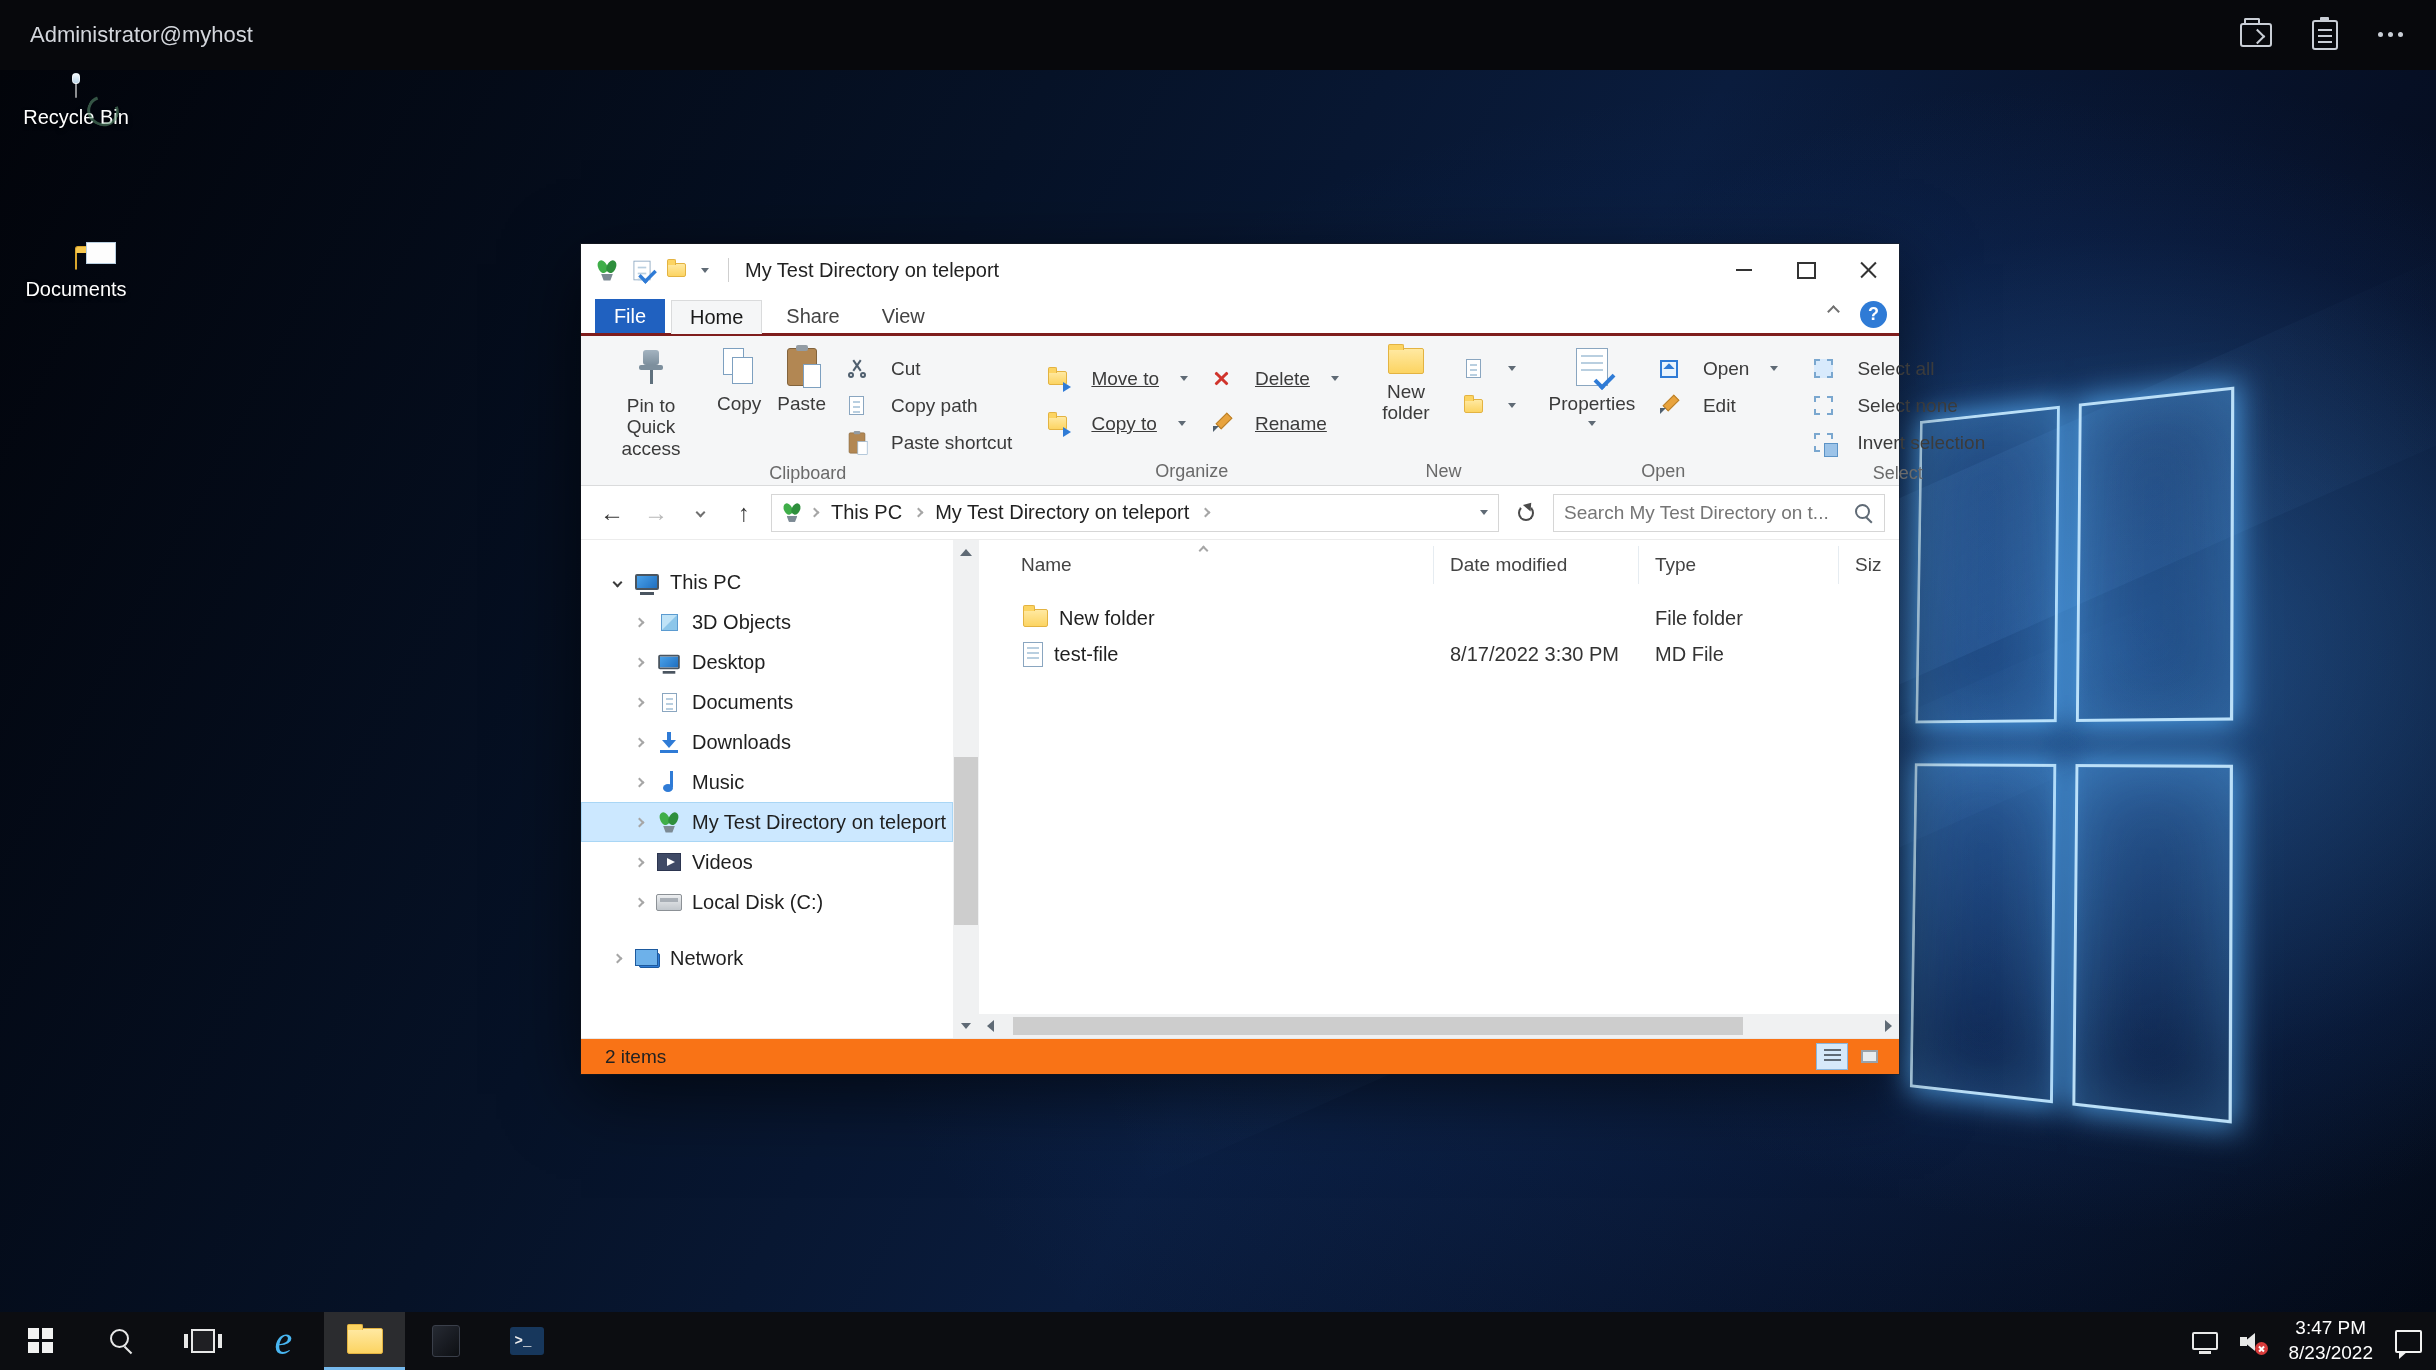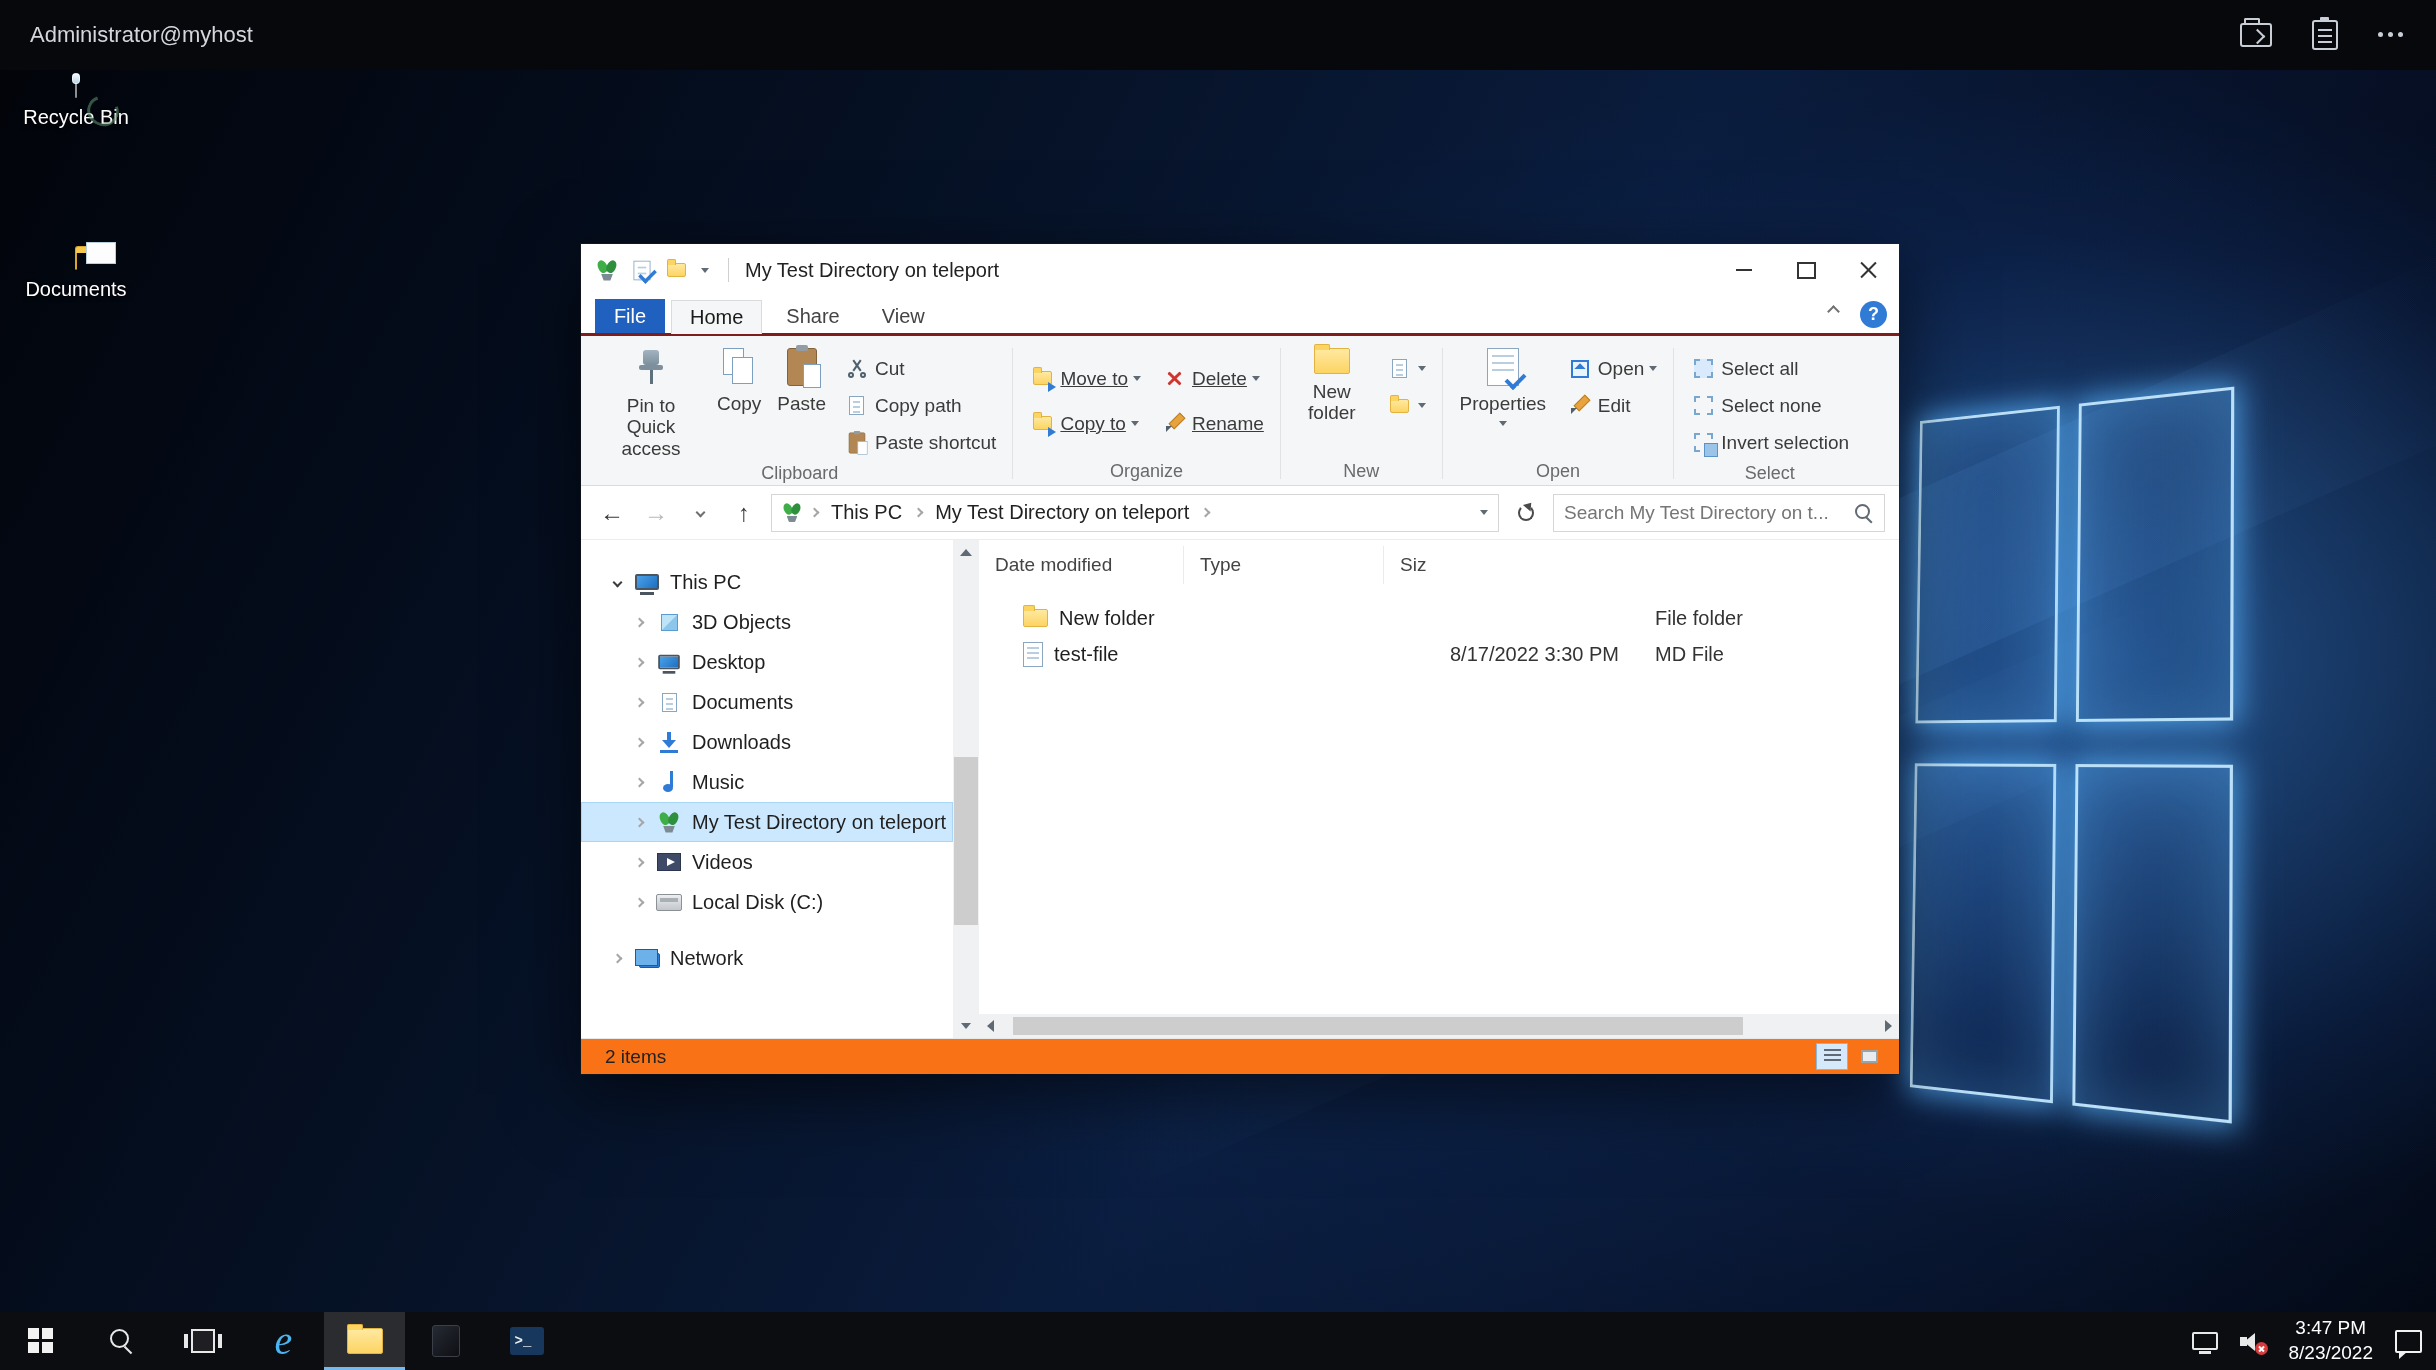--- a/index.html
+++ b/index.html
@@ -190,21 +190,21 @@
   .ribbon { height:150px; background:#f5f6f7; border-bottom:1px solid #dadbdc; display:flex;
     padding:6px 0 0 6px; flex:0 0 auto; }
   .rgroup { display:flex; flex-direction:column; padding:0 8px; }
   .gbody { flex:1; display:flex; align-items:flex-start; gap:4px; }
   .glabel { height:26px; line-height:24px; text-align:center; color:#6a6a6a; font-size:18px; }
   .gdiv { width:1px; background:#e1e2e3; margin:6px 0; }
   .bigbtn { display:flex; flex-direction:column; align-items:center; gap:7px; padding:6px 6px 0;
     font-size:19px; color:#3b3b3b; text-align:center; line-height:1.12; }
   .bigbtn .biglabel { max-width:100px; }
   .smallcol { display:flex; flex-direction:column; padding-top:8px; }
-  .smallbtn { height:37px; display:flex; align-items:center; gap:5px; padding:0 8px; font-size:19px; color:#3b3b3b; white-space:nowrap; }
+  .smallbtn { height:37px; display:flex; align-items:center; gap:21px; padding:0 8px; font-size:19px; color:#3b3b3b; white-space:nowrap; }
   .orgcol { display:flex; flex-direction:column; padding-top:14px; }
   .orgcol .smallbtn { height:45px;text-decoration:underline; }
   .icslot { width:26px; display:flex; justify-content:center; }
 
   .addrrow { height:54px; display:flex; align-items:center; gap:10px; padding:0 14px; background:#fff;
     border-bottom:1px solid #ececec; flex:0 0 auto; }
   .navarrow { width:34px; height:34px; display:flex; align-items:center; justify-content:center; font-size:24px; color:#333; }
   .navarrow.dis { color:#b9b9b9; }
   .addrbox { flex:1; height:38px; border:1px solid #d6d6d6; display:flex; align-items:center; gap:9px;
     padding:0 10px; background:#fff; }
@@ -648,20 +648,24 @@
             <span class="tri t-u"></span>
           </span>
         <div class="vthumb"></div>
         <span class="dn">
             <span class="tri t-d"></span>
           </span>
       </div>
 
       <div class="filepane">
         <div class="fhead">
+          <div class="fh name">
+            <span class="sortc chev sm c-u lt"></span>
+            <span>Name</span>
+          </div>
           <div class="fh date">
             <span>Date modified</span>
           </div>
           <div class="fh type">
             <span>Type</span>
           </div>
           <div class="fh size">
             <span>Siz</span>
           </div>
         </div>

